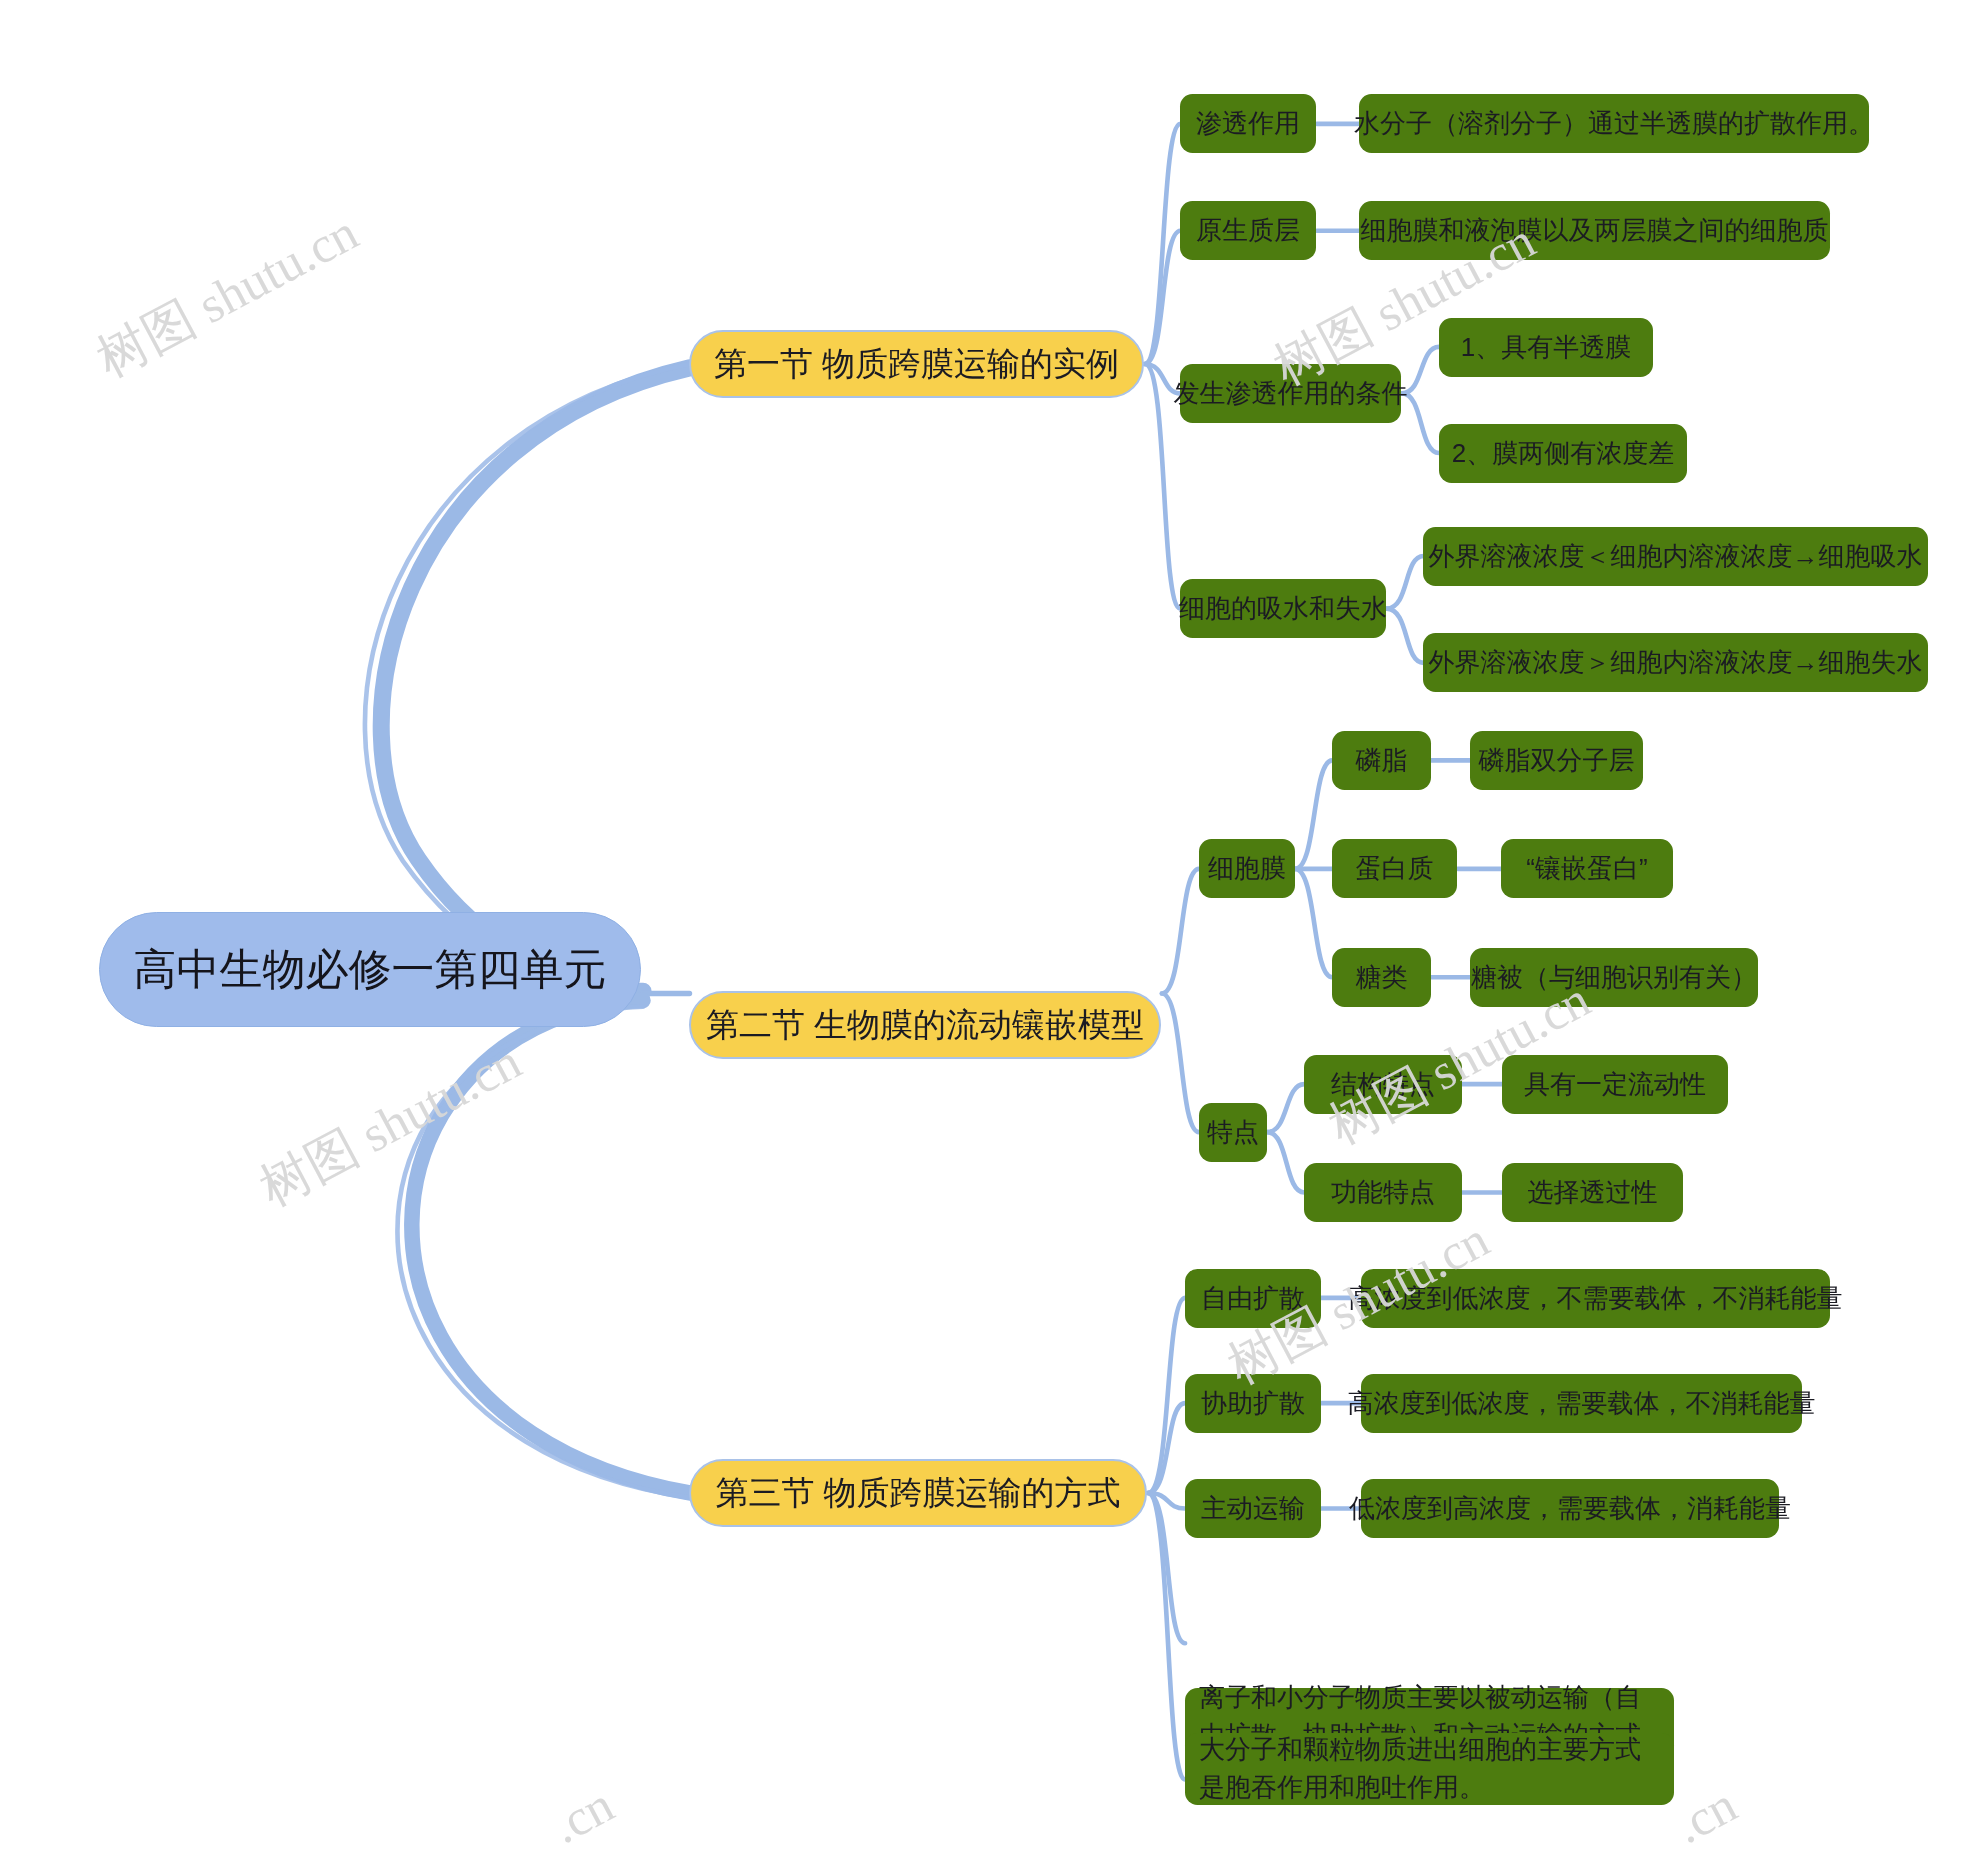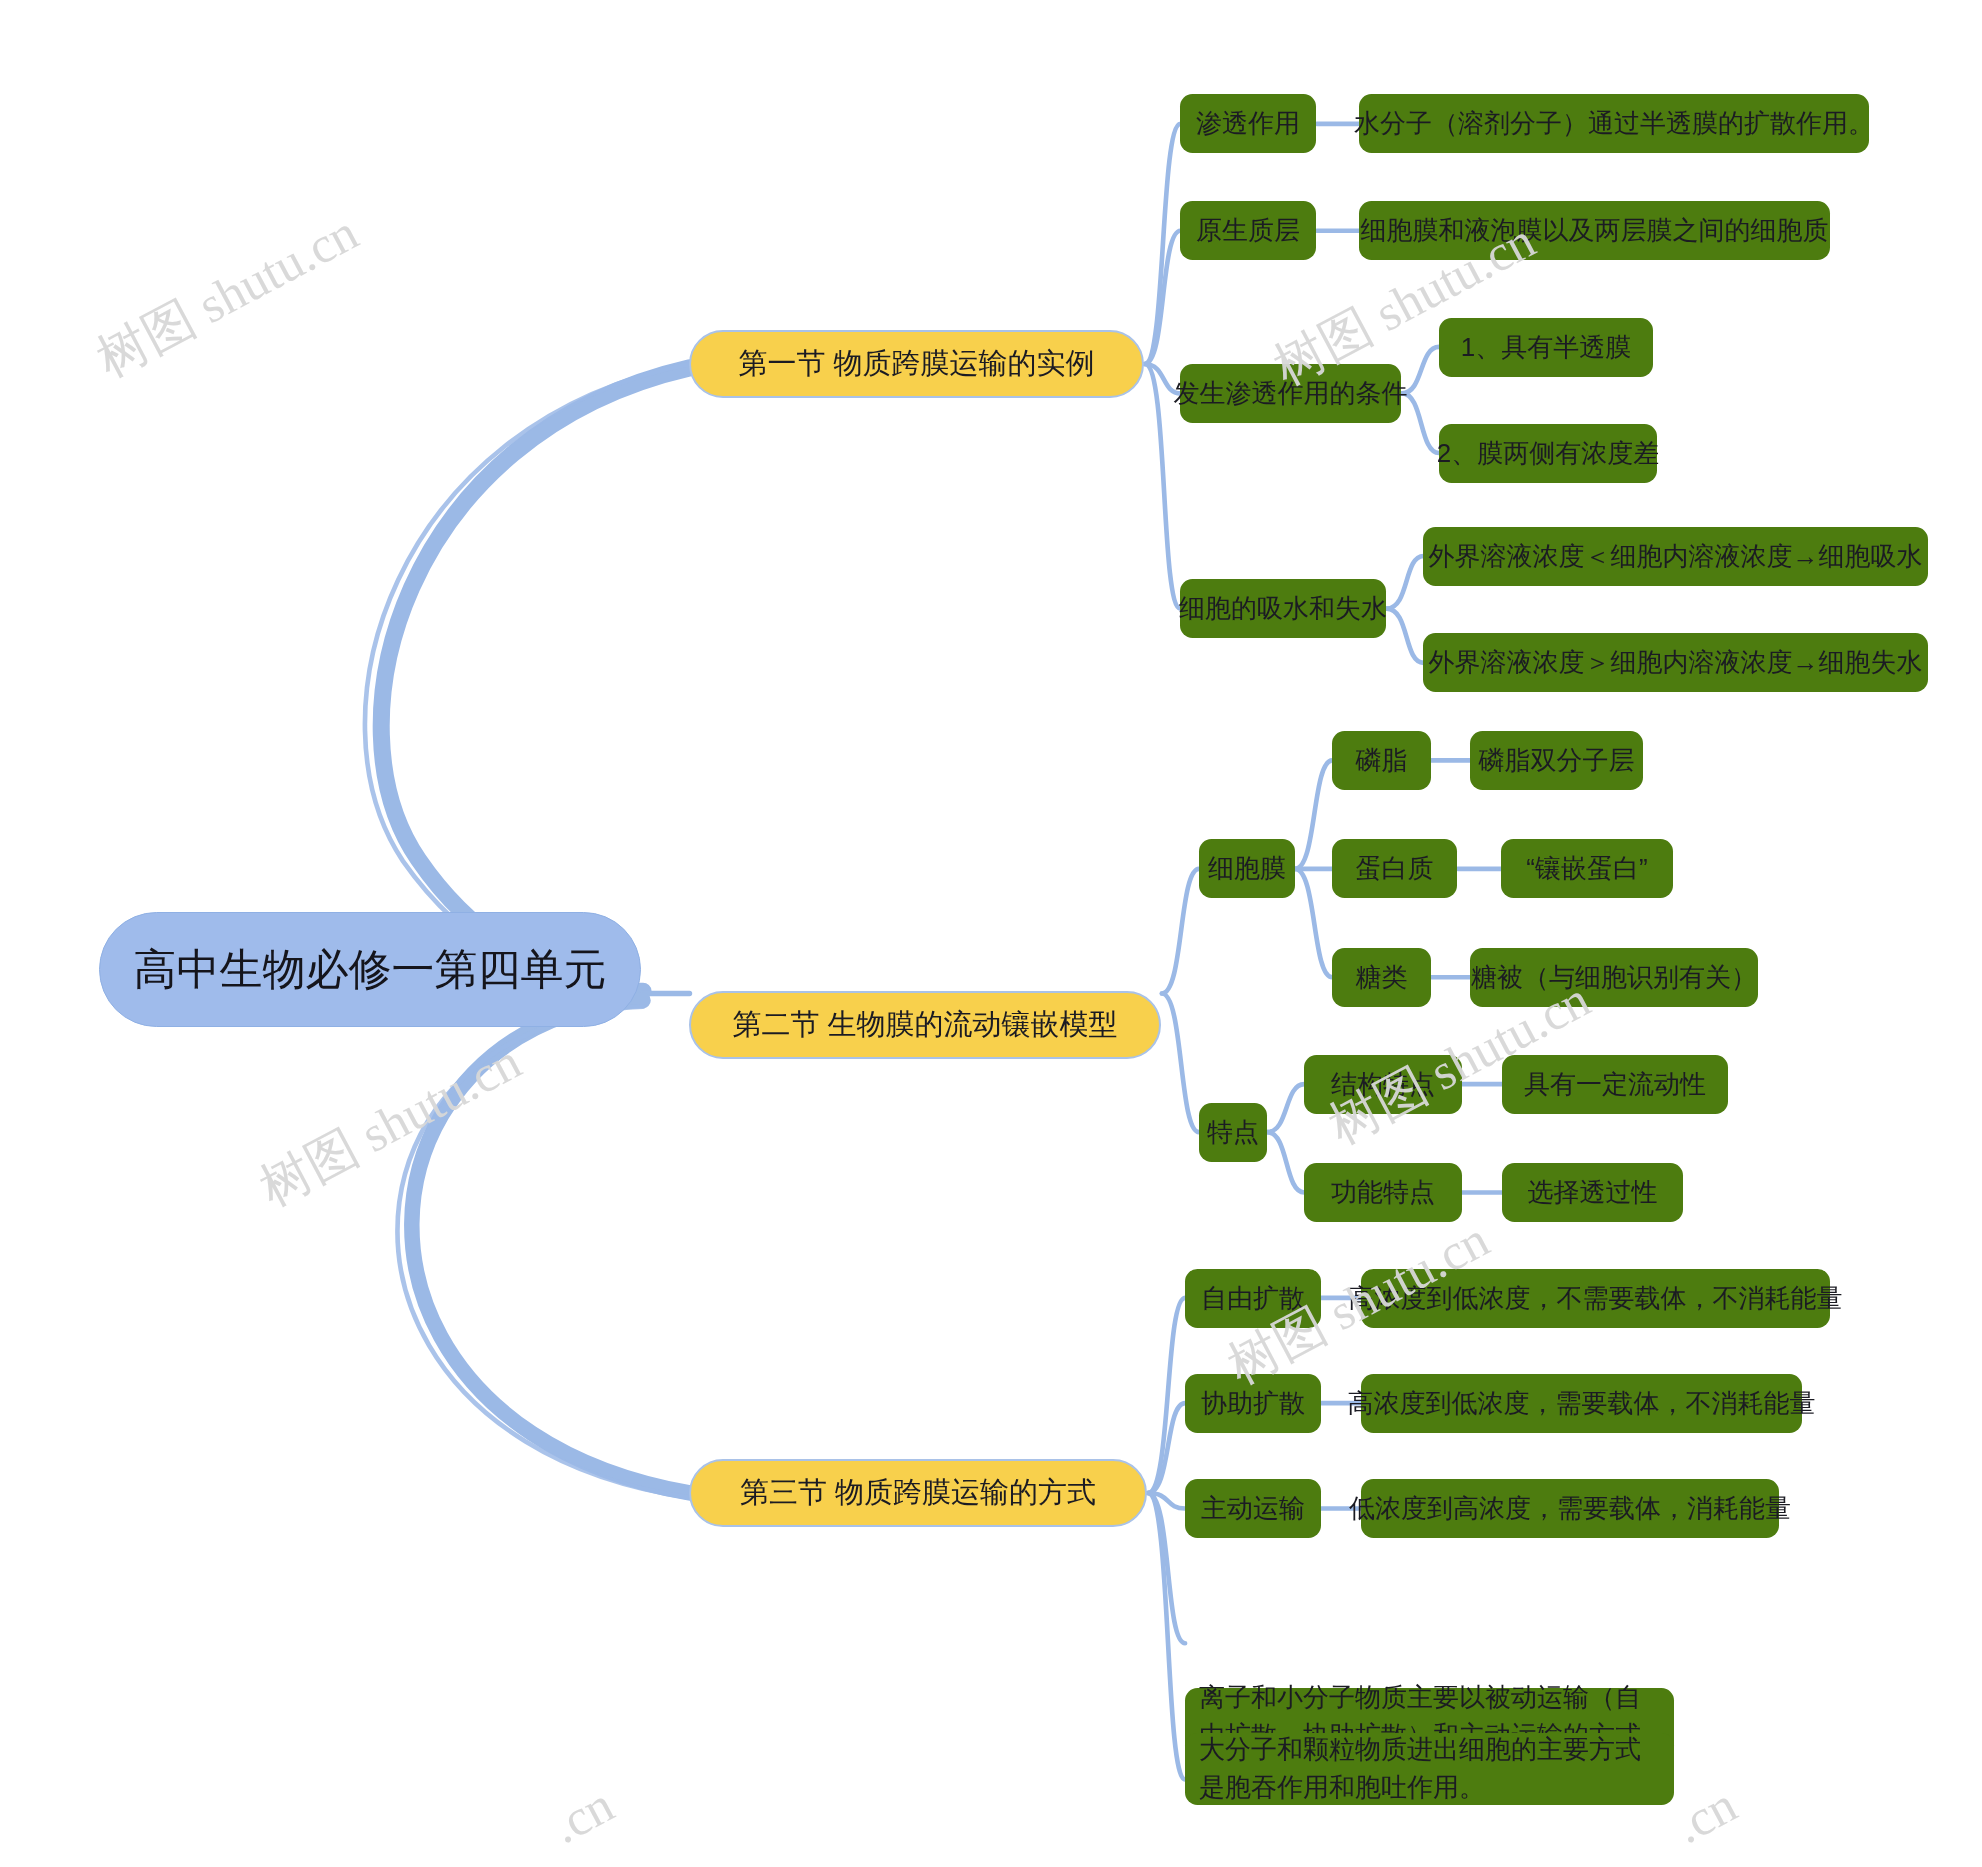--- a/index.html
+++ b/index.html
@@ -54,21 +54,21 @@
     border-radius: 70px;
     font-size: 43px;
     color: #15151c;
     padding: 0 26px;
   }
   
   .node.sec {
     background: #f8d04c;
     border: 2.3px solid #a9c2e8;
     border-radius: 37px;
-    font-size: 29px;
+    font-size: 33px;
     padding: 11px 20px;
     white-space: nowrap;
   }
   
   .node.leaf {
     background: #4d7c0f;
     border-radius: 12.4px;
     font-size: 26px;
     padding: 7.7px 14px;
     white-space: nowrap;
@@ -169,21 +169,21 @@
   <div class="node leaf" style="left:1359px; top:201px; width:471px; height:59px;">
     <span>细胞膜和液泡膜以及两层膜之间的细胞质</span>
   </div>
 
   <div class="node leaf" style="left:1180px; top:364px; width:221px; height:59px;">
     <span>发生渗透作用的条件</span>
   </div>
   <div class="node leaf" style="left:1439px; top:318px; width:214px; height:59px;">
     <span>1、具有半透膜</span>
   </div>
-  <div class="node leaf" style="left:1439px; top:424px; width:218px; height:59px;text-align:center;">
+  <div class="node leaf" style="left:1439px; top:424px; width:248px; height:59px;text-align:center;">
     <span>2、膜两侧有浓度差</span>
   </div>
 
   <div class="node leaf" style="left:1180px; top:579px; width:206px; height:59px;">
     <span>细胞的吸水和失水</span>
   </div>
   <div class="node leaf" style="left:1423px; top:527px; width:505px; height:59px;">
     <span>外界溶液浓度＜细胞内溶液浓度→细胞吸水</span>
   </div>
   <div class="node leaf" style="left:1423px; top:633px; width:505px; height:59px;font-family:Liberation Serif, serif;">

